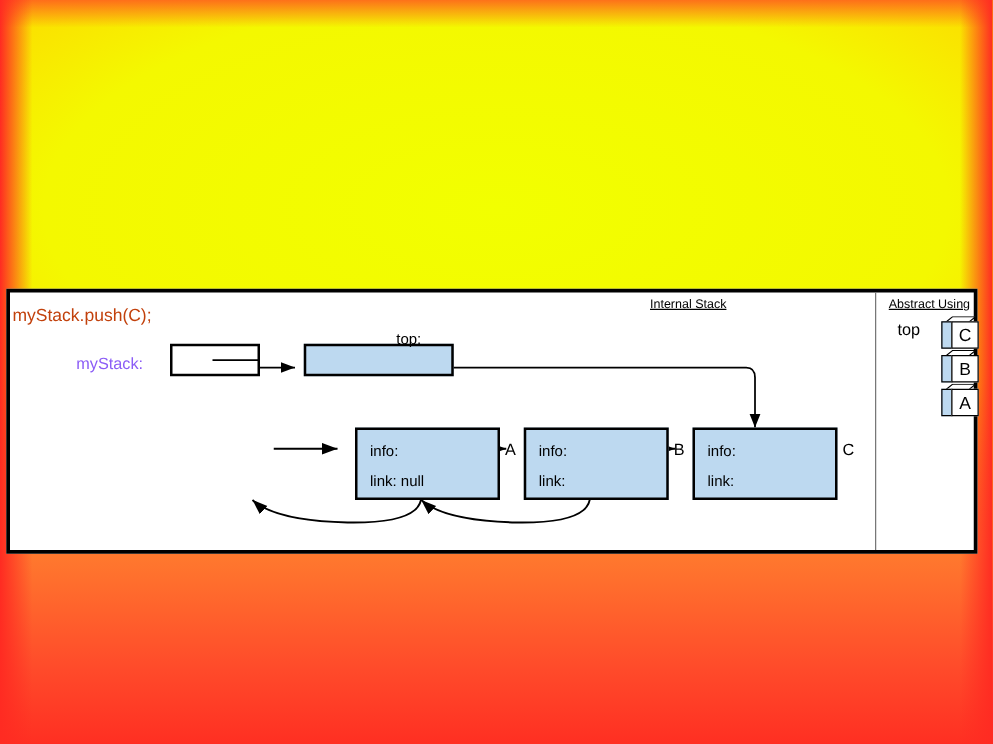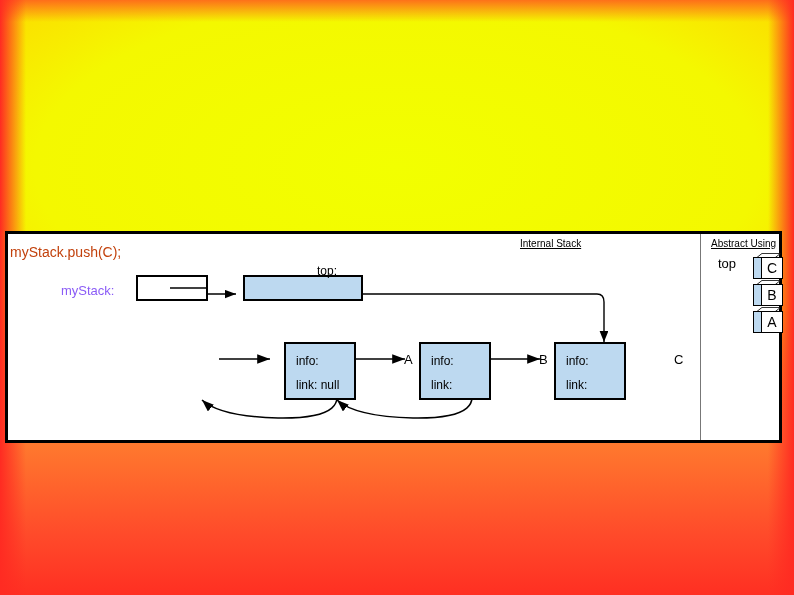--- a/index.html
+++ b/index.html
@@ -62,21 +62,21 @@
     position:absolute;left:2px;top:10px;font-size:14px;color:#c2410c;white-space:nowrap;
   }
   #mystack-label{position:absolute;left:58px;top:287px;font-size:13px;color:#8b5cf6;}
 
   
   .box{position:absolute;box-sizing:border-box;border:2px solid #000;}
   #mystack-box{left:133px;top:278px;width:72px;height:26px;background:#fff;}
   #top-box{left:240px;top:278px;width:120px;height:26px;background:#bdd9f0;}
   #top-text{position:absolute;left:290px;top:285px;font-size:12px;color:#000;}
 
-  .node{position:absolute;width:72px;height:58px;background:#bdd9f0;border:2px solid #000;box-sizing:border-box;padding-left:28px;}
+  .node{position:absolute;width:116px;height:58px;background:#bdd9f0;border:2px solid #000;box-sizing:border-box;padding-left:28px;}
   #node-a{left:281px;top:345px;}
   #node-b{left:416px;top:345px;}
   #node-c{left:551px;top:345px;}
   .node .info{position:absolute;left:10px;top:10px;font-size:12px;color:#000;}
   .node .link{position:absolute;left:10px;top:34px;font-size:12px;color:#000;}
   .nodeletter{position:absolute;font-size:13px;color:#000;}
   #letter-a{left:400px;top:355px;}
   #letter-b{left:535px;top:355px;}
   #letter-c{left:670px;top:355px;}
 

